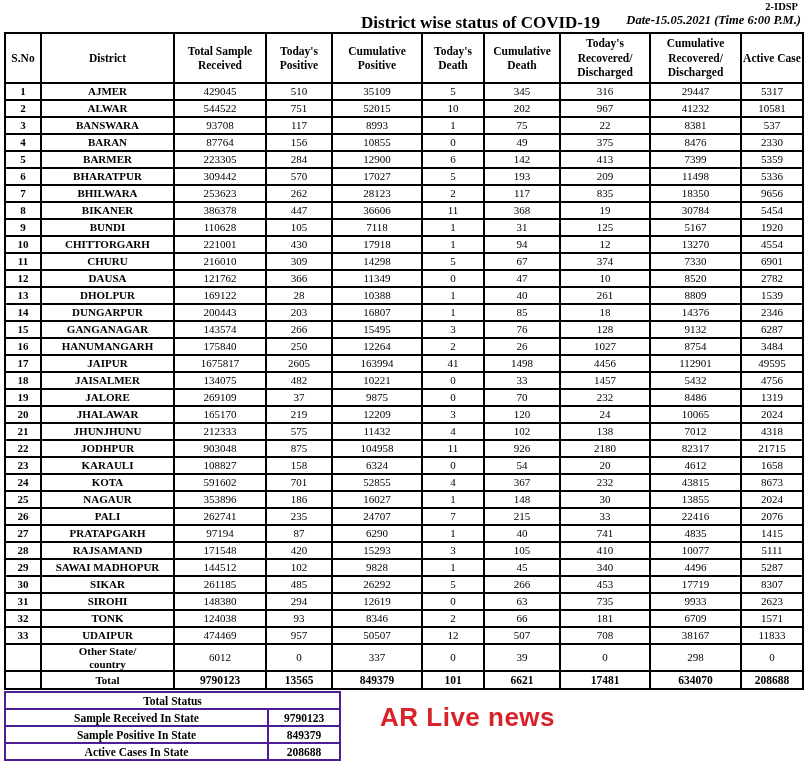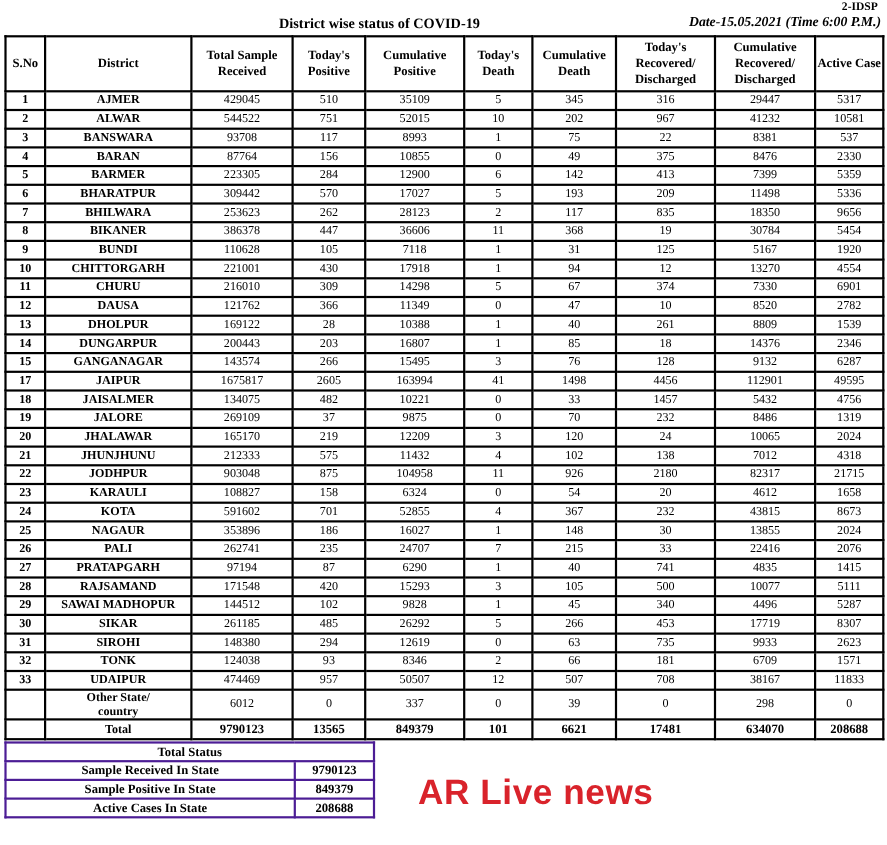--- a/index.html
+++ b/index.html
@@ -7,22 +7,22 @@
   body {
     width:806px; height:768px; background:#ffffff; color:#000;
     font-family:"Liberation Serif", serif; position:relative; overflow:hidden;
   }
   .corner-tag {
     text-align:right; font-size:10.5px; font-weight:bold;
     padding:1px 8px 0 0; height:13px; line-height:12px;
   }
   .titlebar { position:relative; height:17px; }
   .doc-title {
-    position:absolute; left:90px; width:510px; text-align:center;
-    font-size:13px; font-weight:bold;
+    position:absolute; left:90px; width:510px; text-align:right;
+    font-size:17px; font-weight:bold;
   }
   .doc-date {
     position:absolute; right:5px; font-size:12.5px; font-weight:bold;font-style:italic;
   }
   table.main {
     border-collapse:collapse; table-layout:fixed; width:798px;
     margin:2px 4px 0 4px;
   }
   table.main th, table.main td {
     border:2px solid #000; text-align:center; vertical-align:middle;
@@ -39,21 +39,21 @@
     border-collapse:collapse; table-layout:fixed; width:335px;
     margin:1px 0 0 4px;
   }
   table.summary td {
     border:2px solid #4c1d95; text-align:center; vertical-align:middle;
     font-weight:bold; font-size:11.5px; height:17px; padding:0;
   }
   .watermark {
     position:absolute; left:380px; top:702px;
     font-family:"Liberation Sans", sans-serif;
-    font-weight:bold; font-size:32px; letter-spacing:0.5px;
+    font-weight:bold; font-size:26px; letter-spacing:0.5px;
   }
 </style>
 </head>
 <body>
 
 <div class="corner-tag">2-IDSP</div>
 
 <div class="titlebar">
   <div class="doc-title">District wise status of COVID-19</div>
   <div class="doc-date">Date-15.05.2021 (Time 6:00 P.M.)</div>
@@ -261,20 +261,32 @@
         <td>143574</td>
         <td>266</td>
         <td>15495</td>
         <td>3</td>
         <td>76</td>
         <td>128</td>
         <td>9132</td>
         <td>6287</td>
       </tr>
       <tr>
+        <td class="sno">16</td>
+        <td class="dist">HANUMANGARH</td>
+        <td>175840</td>
+        <td>250</td>
+        <td>12264</td>
+        <td>2</td>
+        <td>26</td>
+        <td>1027</td>
+        <td>8754</td>
+        <td>3484</td>
+      </tr>
+      <tr>
         <td class="sno">17</td>
         <td class="dist">JAIPUR</td>
         <td>1675817</td>
         <td>2605</td>
         <td>163994</td>
         <td>41</td>
         <td>1498</td>
         <td>4456</td>
         <td>112901</td>
         <td>49595</td>
@@ -400,21 +412,21 @@
         <td>1415</td>
       </tr>
       <tr>
         <td class="sno">28</td>
         <td class="dist">RAJSAMAND</td>
         <td>171548</td>
         <td>420</td>
         <td>15293</td>
         <td>3</td>
         <td>105</td>
-        <td>500</td>
+        <td>410</td>
         <td>10077</td>
         <td>5111</td>
       </tr>
       <tr>
         <td class="sno">29</td>
         <td class="dist">SAWAI MADHOPUR</td>
         <td>144512</td>
         <td>102</td>
         <td>9828</td>
         <td>1</td>

